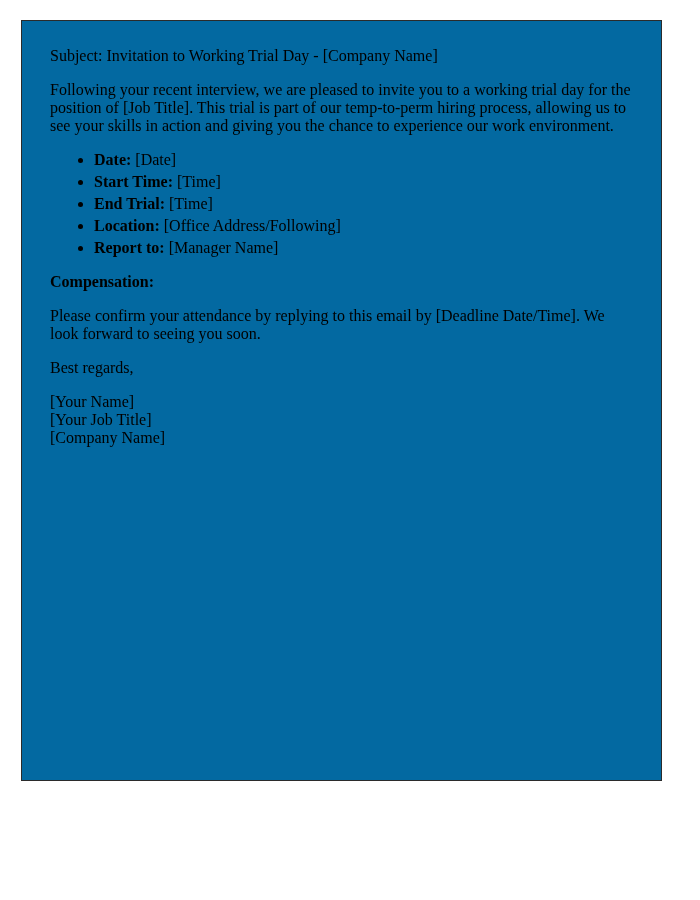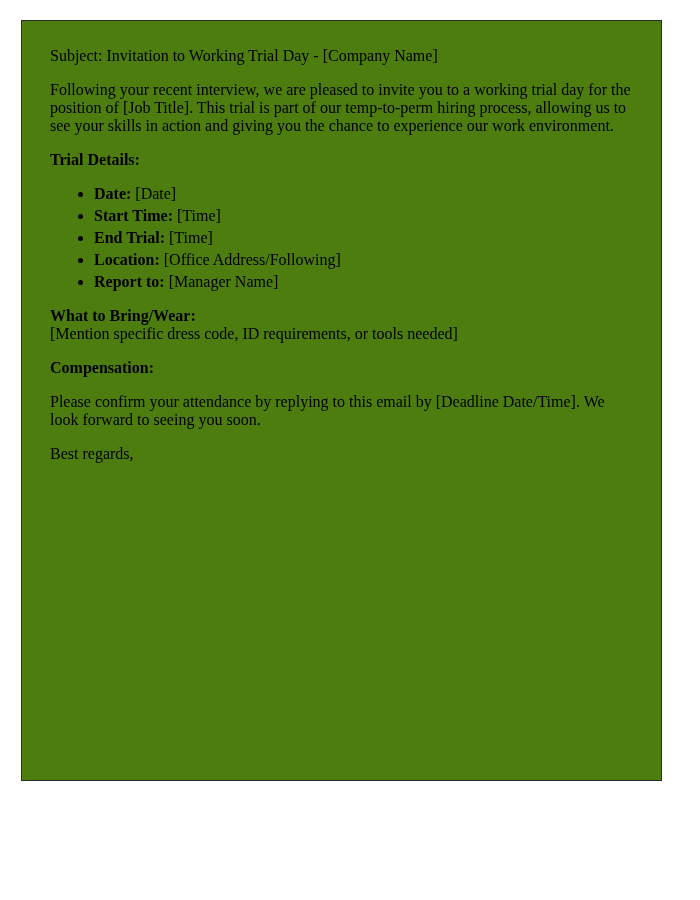--- a/index.html
+++ b/index.html
@@ -18,21 +18,21 @@
   }
   .letter {
     position: absolute;
     left: 21px;
     top: 20px;
     width: 641px;
     height: 761px;
     box-sizing: border-box;
     border: 1px solid #2b2b2b;
     padding: 10px 28px;
-    background: #4d7c0f;
+    background: #0369a1;
     overflow: hidden;
   }
   .letter p {
     margin: 16px 0;
     line-height: normal;
   }
   .letter ul {
     margin: 16px 0;
     padding-left: 40px;
     list-style-type: disc;
@@ -48,34 +48,34 @@
 </head>
 <body>
 
 <div class="letter">
 
   <p>Subject: Invitation to Working Trial Day - [Company Name]</p>
 
 
   <p>Following your recent interview, we are pleased to invite you to a working trial day for the position of [Job Title]. This trial is part of our temp-to-perm hiring process, allowing us to see your skills in action and giving you the chance to experience our work environment.</p>
 
-  <p class="b">Trial Details:</p>
 
   <ul>
     <li><span class="b">Date:</span> <span>[Date]</span></li>
     <li><span class="b">Start Time:</span> <span>[Time]</span></li>
     <li><span class="b">End Trial:</span> <span>[Time]</span></li>
     <li><span class="b">Location:</span> <span>[Office Address/Following]</span></li>
     <li><span class="b">Report to:</span> <span>[Manager Name]</span></li>
   </ul>
 
-  <p><span class="b">What to Bring/Wear:</span><br>
-  <span>[Mention specific dress code, ID requirements, or tools needed]</span></p>
 
   <p><span class="b">Compensation:</span><br>
   </p>
 
   <p>Please confirm your attendance by replying to this email by [Deadline Date/Time]. We look forward to seeing you soon.</p>
 
   <p>Best regards,</p>
 
+  <p><span>[Your Name]</span><br>
+  <span>[Your Job Title]</span><br>
+  <span>[Company Name]</span></p>
 
 </div>
 
 </body></html>

